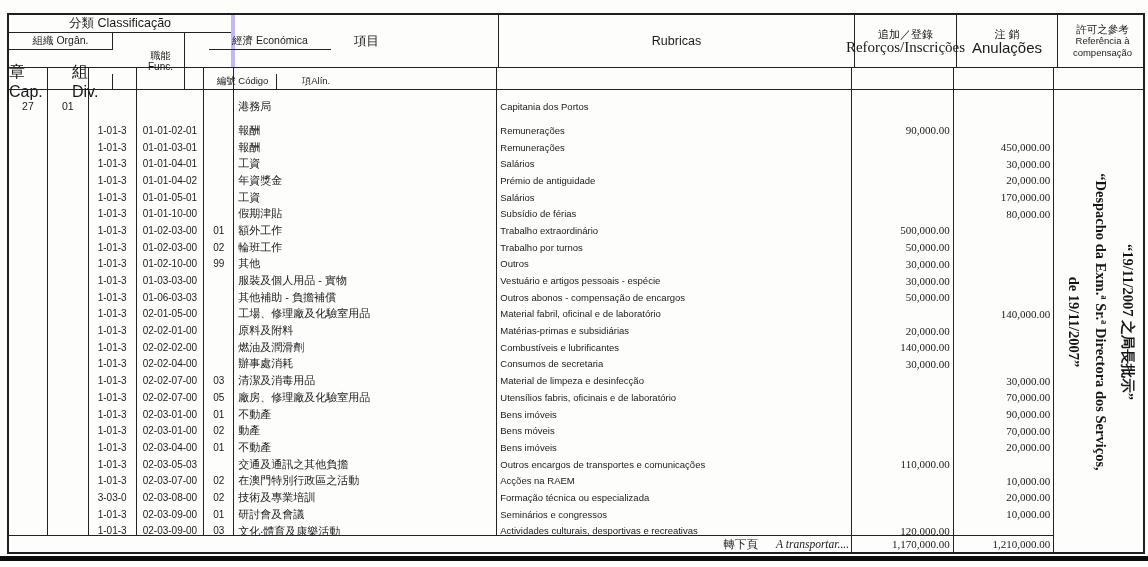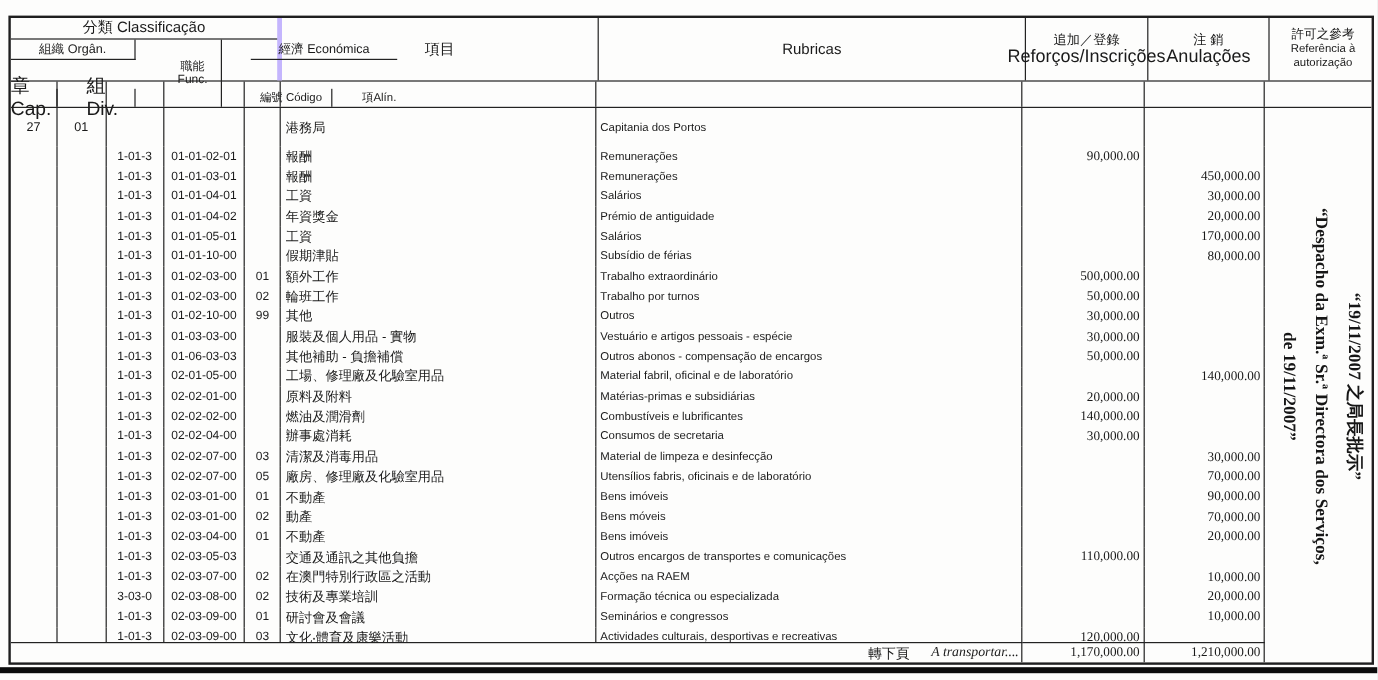--- a/index.html
+++ b/index.html
@@ -17,21 +17,21 @@
   .g{box-sizing:border-box;display:flex;align-items:center;justify-content:center;font-size:16px;}
   .g-organ{grid-column:1/3;grid-row:1;border-right:1px solid #222;border-bottom:1px solid #222;font-size:10.5px;}
   .g-func{grid-column:3/4;grid-row:1/3;border-right:1px solid #222;flex-direction:column;line-height:11px;font-size:10px;}
   .g-econ{grid-column:4/6;grid-row:1;border-bottom:1px solid #222;font-size:10.5px;}
   .g-cap{grid-column:1;grid-row:2;border-right:1px solid #222;}
   .g-div{grid-column:2;grid-row:2;border-right:1px solid #222;}
   .g-cod{grid-column:4;grid-row:2;border-right:1px solid #222;font-size:9.5px;}
   .g-alin{grid-column:5;grid-row:2;font-size:9.5px;}
   .h-items{width:264px;flex:none;font-size:12.5px;}
   .h-rubricas{width:356px;flex:none;font-size:12.5px;}
-  .h-ref{width:102px;flex:none;flex-direction:column;line-height:13px;}
+  .h-ref{width:102px;flex:none;flex-direction:column;line-height:13px;font-family:Liberation Serif, serif;}
   .h-anu{width:101px;flex:none;flex-direction:column;line-height:13px;}
   .h-aut{width:89px;flex:none;flex-direction:column;line-height:12px;}
   .zh-s{font-size:11px;} .pt-s{font-size:15px;}
   .spacer{display:flex;height:21px;border-bottom:1px solid #222;flex:none;}
   .sp{box-sizing:border-box;height:100%;}
   .body{flex:1;display:flex;flex-direction:column;overflow:hidden;}
   .brow{display:flex;height:16.7px;flex:none;}
   .brow.first{height:32px;}
   .c{box-sizing:border-box;border-right:1px solid #222;display:flex;align-items:center;overflow:hidden;white-space:nowrap;}
   .c1{width:39px;justify-content:center;font-size:10.5px;}
@@ -88,21 +88,21 @@
         <span class="zh-s">追加／登錄</span>
         <span class="pt-s">Reforços/Inscrições</span>
       </div>
       <div class="hcell h-anu br">
         <span class="zh-s">注 銷</span>
         <span class="pt-s">Anulações</span>
       </div>
       <div class="hcell h-aut">
         <span style="font-size:10.5px">許可之參考</span>
         <span style="font-size:9.5px">Referência à</span>
-        <span style="font-size:9.5px">autorização</span>
+        <span style="font-size:9.5px">compensação</span>
       </div>
     </div>
 
     <div class="spacer">
       <div class="sp br" style="width:39px"></div>
       <div class="sp br" style="width:41px"></div>
       <div class="sp br" style="width:48px"></div>
       <div class="sp br" style="width:68px"></div>
       <div class="sp br" style="width:30px"></div>
       <div class="sp br" style="width:264px"></div>

